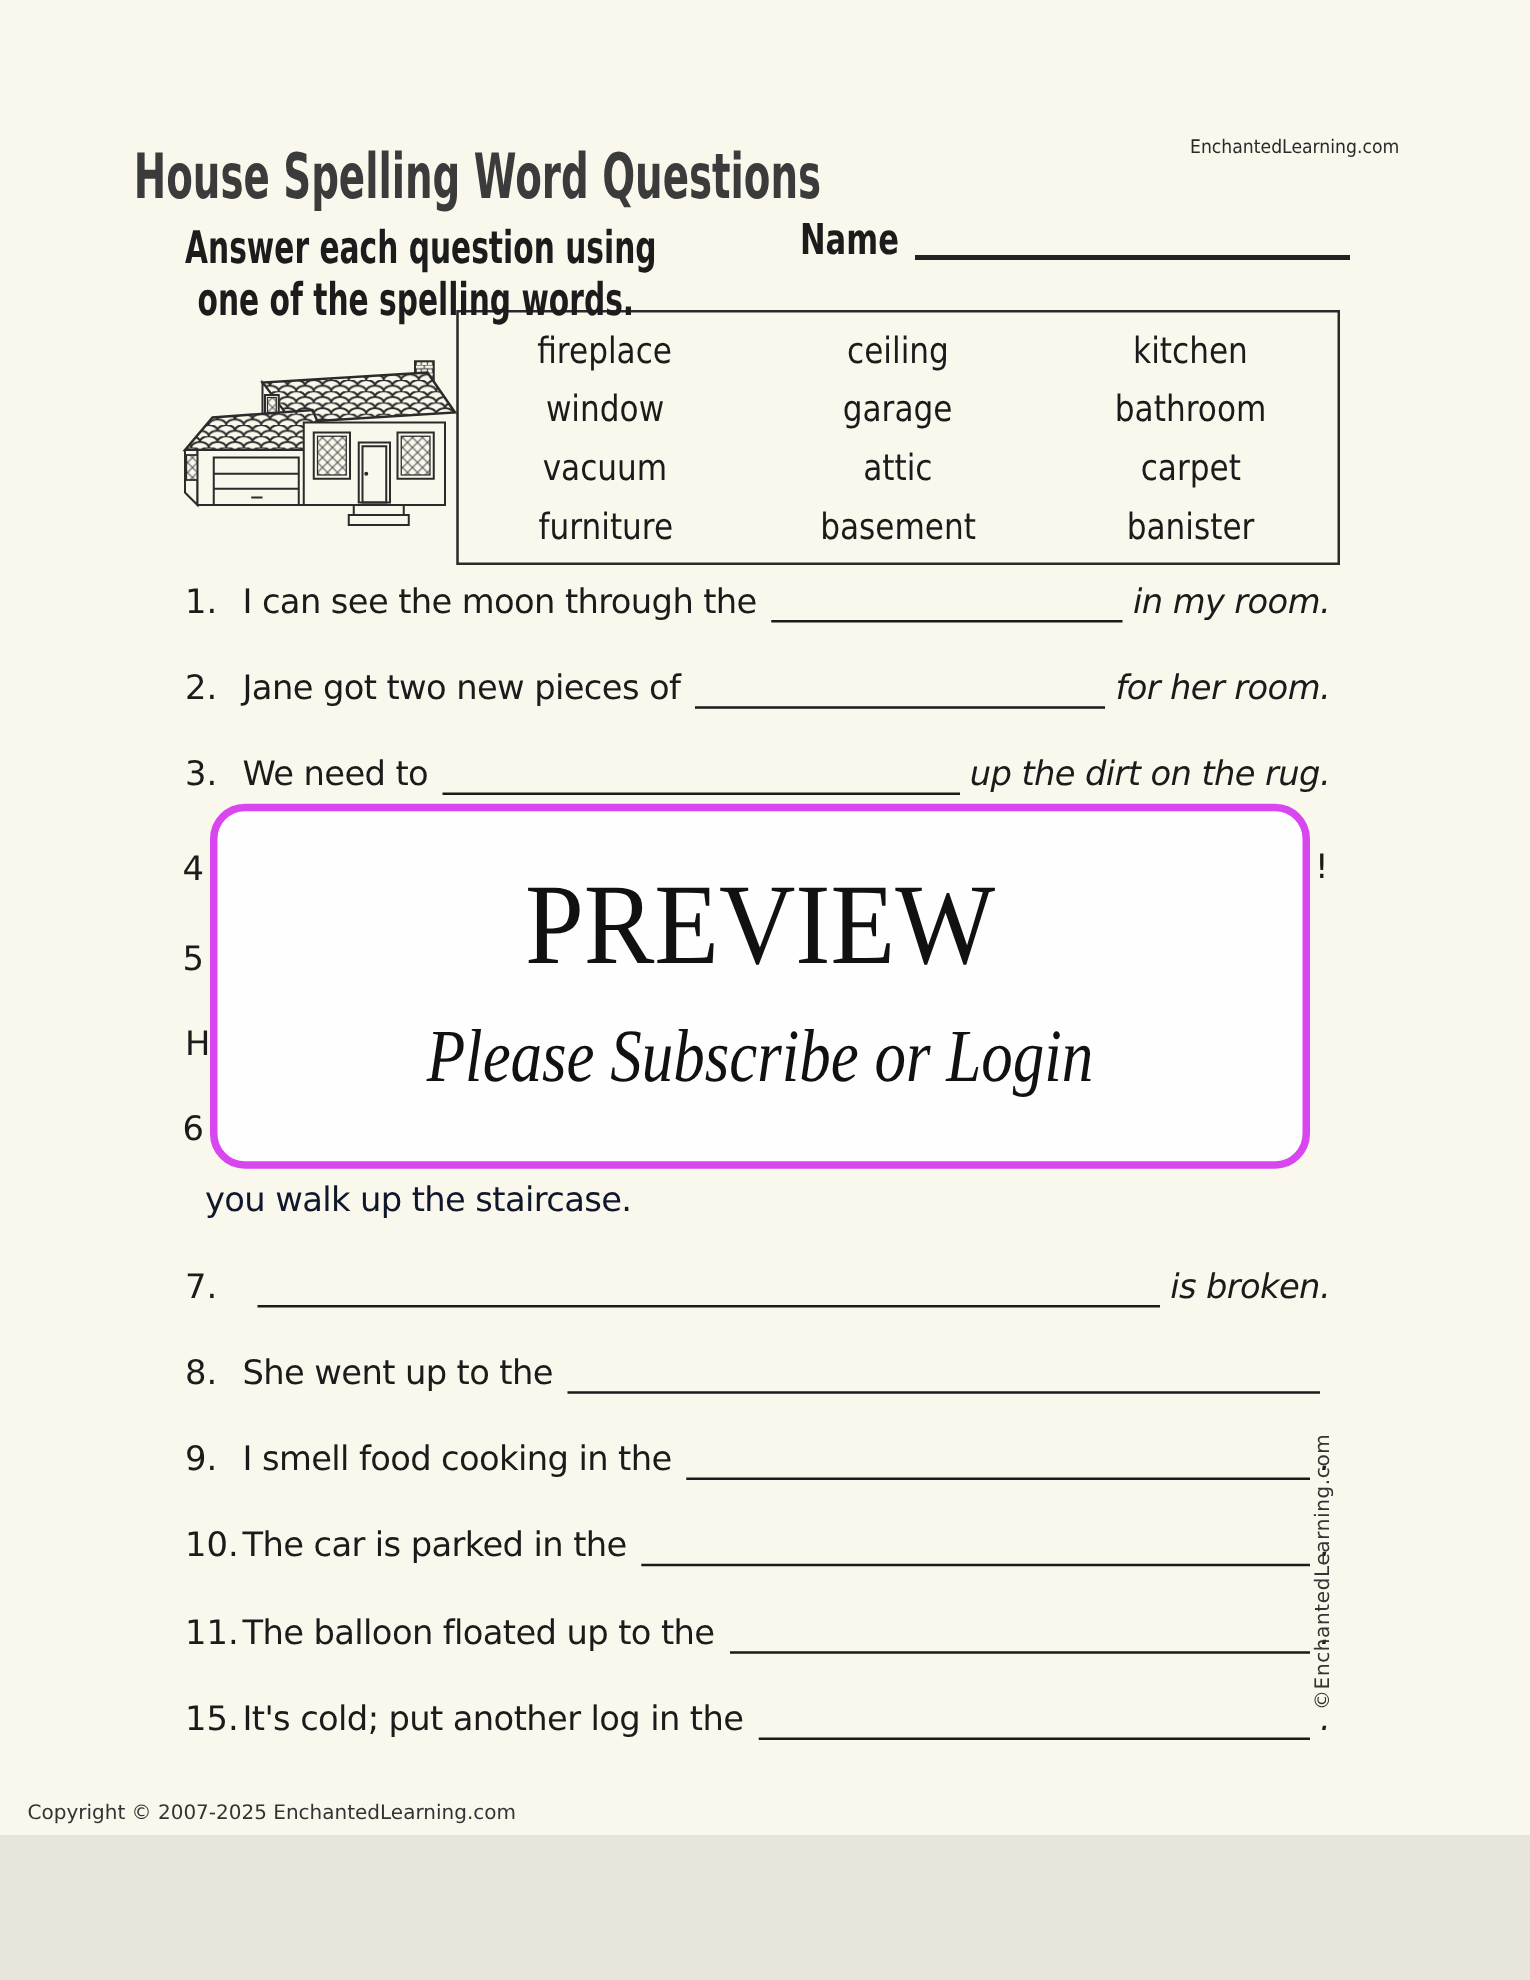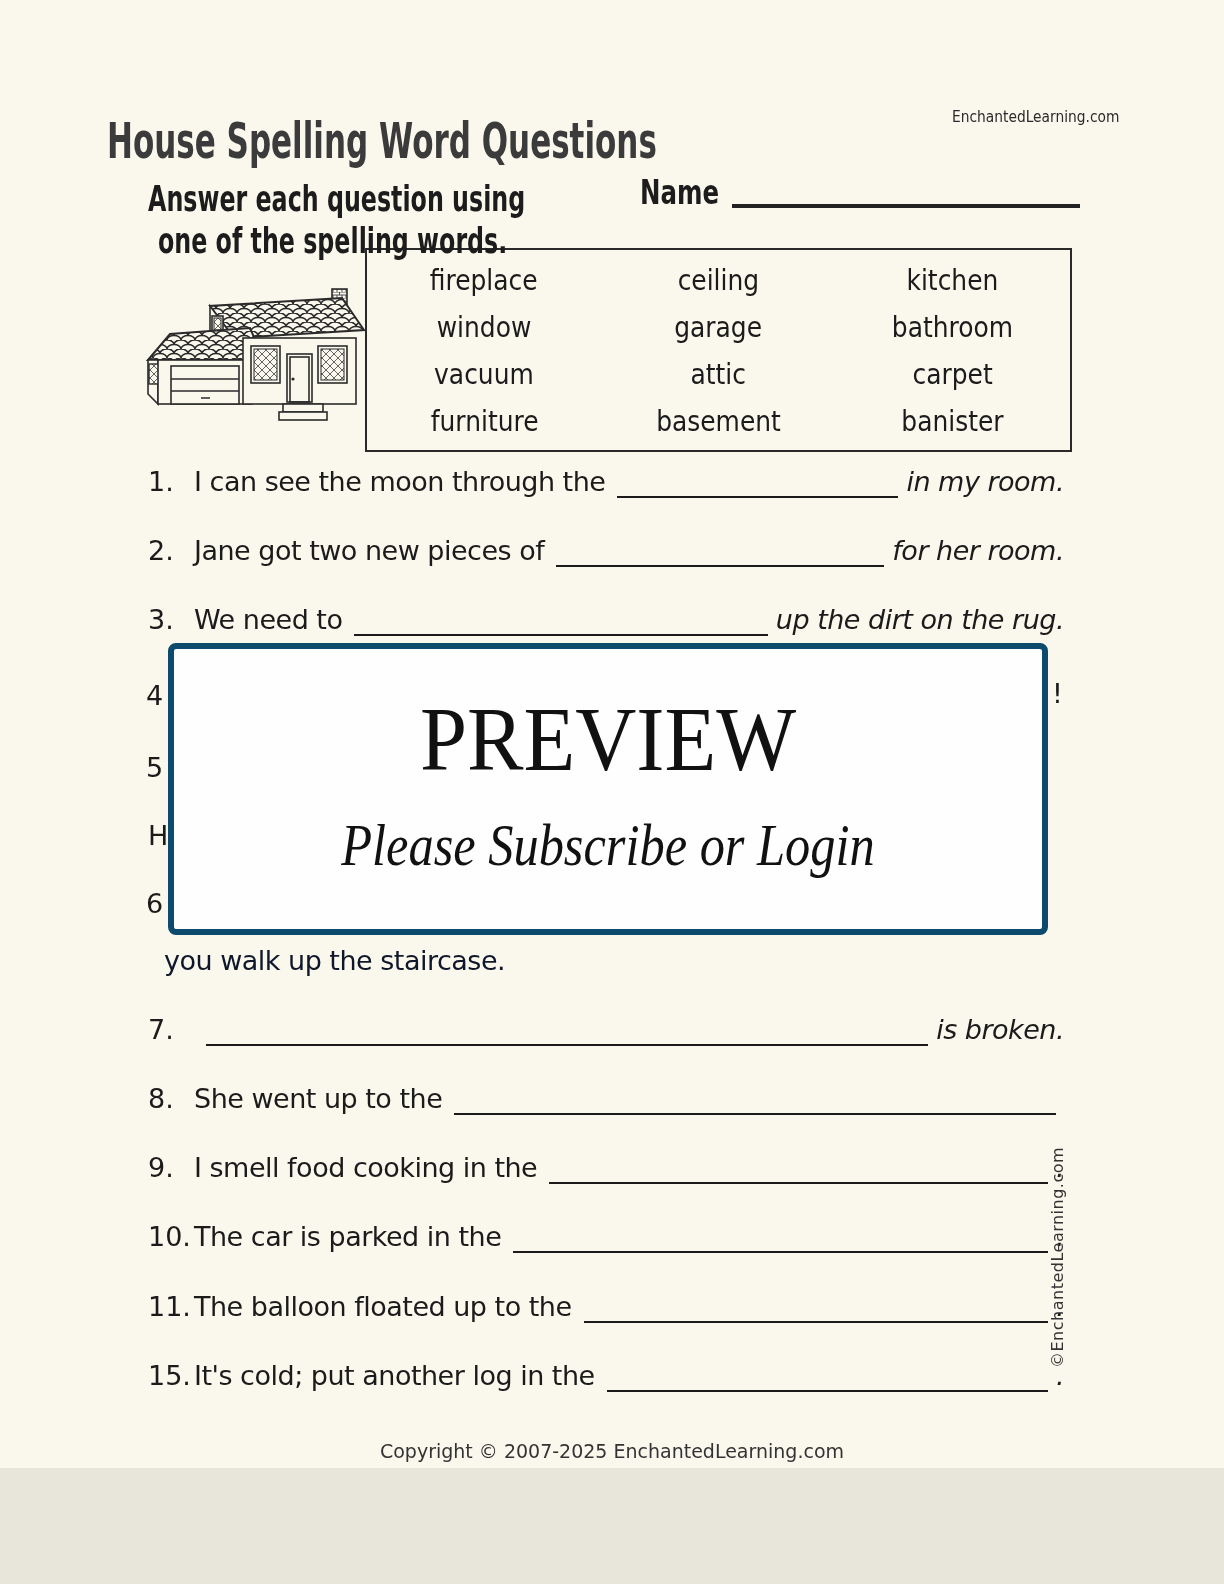--- a/index.html
+++ b/index.html
@@ -82,21 +82,21 @@
     position:absolute;font-size:27px;color:#1b1b1b;z-index:1;
   }
   .frag-q4{left:146px;top:680px;}
   .frag-q4end{left:1052px;top:678px;}
   .frag-q5{left:146px;top:752px;}
   .frag-h{left:148px;top:820px;}
   .frag-q6{left:146px;top:888px;}
   
   .preview-box{
     position:absolute;left:168px;top:643px;width:880px;height:292px;
-    background:#fefefe;border:6px solid #0c4a6e;border-radius:8px;
+    background:#fefefe;border:6px solid #d946ef;border-radius:28px;
     box-sizing:border-box;z-index:5;cursor:pointer;
   }
   .preview-title{
     position:absolute;left:0;right:0;top:44px;
     text-align:center;
     font-family:"Liberation Serif","DejaVu Serif",serif;
     font-size:92px;line-height:1;color:#111;
     transform:scaleX(0.92);
   }
   .preview-subtitle{
@@ -109,21 +109,21 @@
   }
   
   .side-credit{
     position:absolute;left:1048px;top:1368px;
     font-size:16px;color:#333;white-space:nowrap;
     transform:rotate(-90deg);transform-origin:0 0;
     letter-spacing:0.5px;
   }
   .footer{
     position:absolute;left:0;right:0;top:1440px;
-    text-align:center;font-size:19px;color:#333;
+    text-align:left;font-size:16px;color:#333;padding-left:22px;
   }
   svg .ln{stroke:#2b2b2b;stroke-width:1.6;fill:none;}
   svg .fill-wall{fill:#faf7ec;stroke:#2b2b2b;stroke-width:1.6;}
 </style>
 </head>
 <body>
 
 <div class="page">
 
   <div class="title">House Spelling Word Questions</div>

